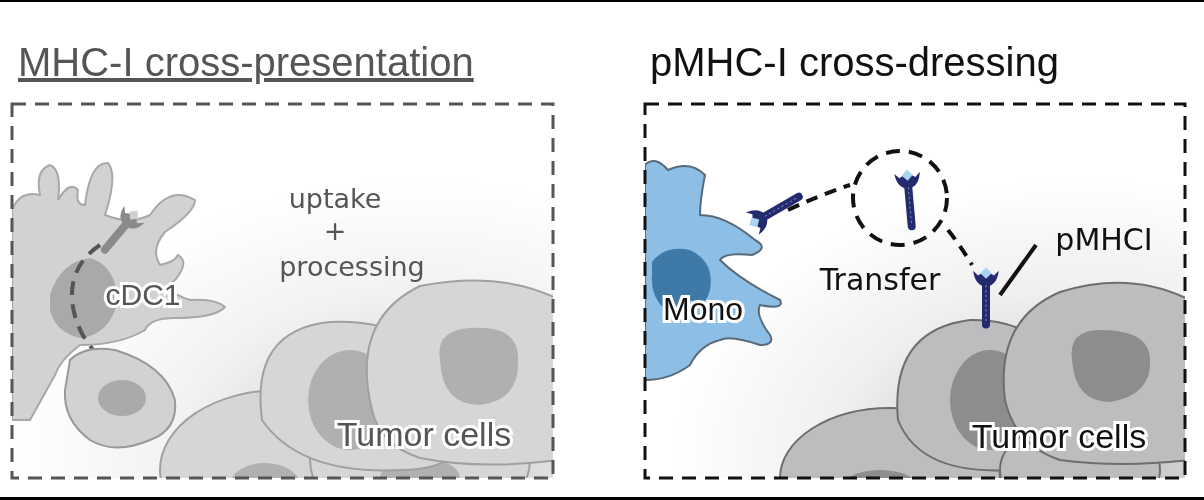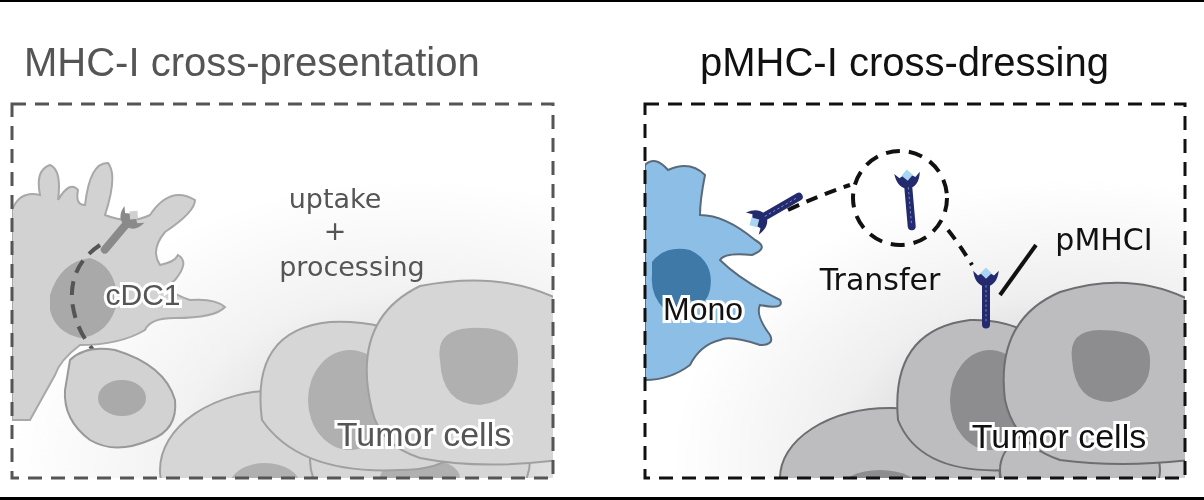--- a/index.html
+++ b/index.html
@@ -1,21 +1,21 @@
 <!DOCTYPE html>
 <html><head>
 <meta charset="utf-8">
 <style>
   html, body { margin:0; padding:0; background:#ffffff; }
   body { width:1204px; height:500px; position:relative; overflow:hidden; font-family:"Liberation Sans", sans-serif; }
   .topline { position:absolute; left:0; top:0; width:1204px; height:2px; background:#000; }
   .botline { position:absolute; left:0; top:497px; width:1204px; height:3px; background:#000; }
   .panel-title { position:absolute; top:38px; font-size:40px; line-height:48px; white-space:nowrap; }
-  #title-left { left:24px; color:#555555; }
-  #title-right { left:700px; color:#111111; }
+  #title-left { left:18px; color:#555555;text-decoration:underline; }
+  #title-right { left:650px; color:#111111; }
   svg { position:absolute; left:0; top:0; }
   .lbl-sans { font-family:"DejaVu Sans", sans-serif; }
 </style>
 </head>
 <body>
 
 <div class="topline"></div>
 <div class="botline"></div>
 
 <div id="title-left" class="panel-title">MHC-I cross-presentation</div>

